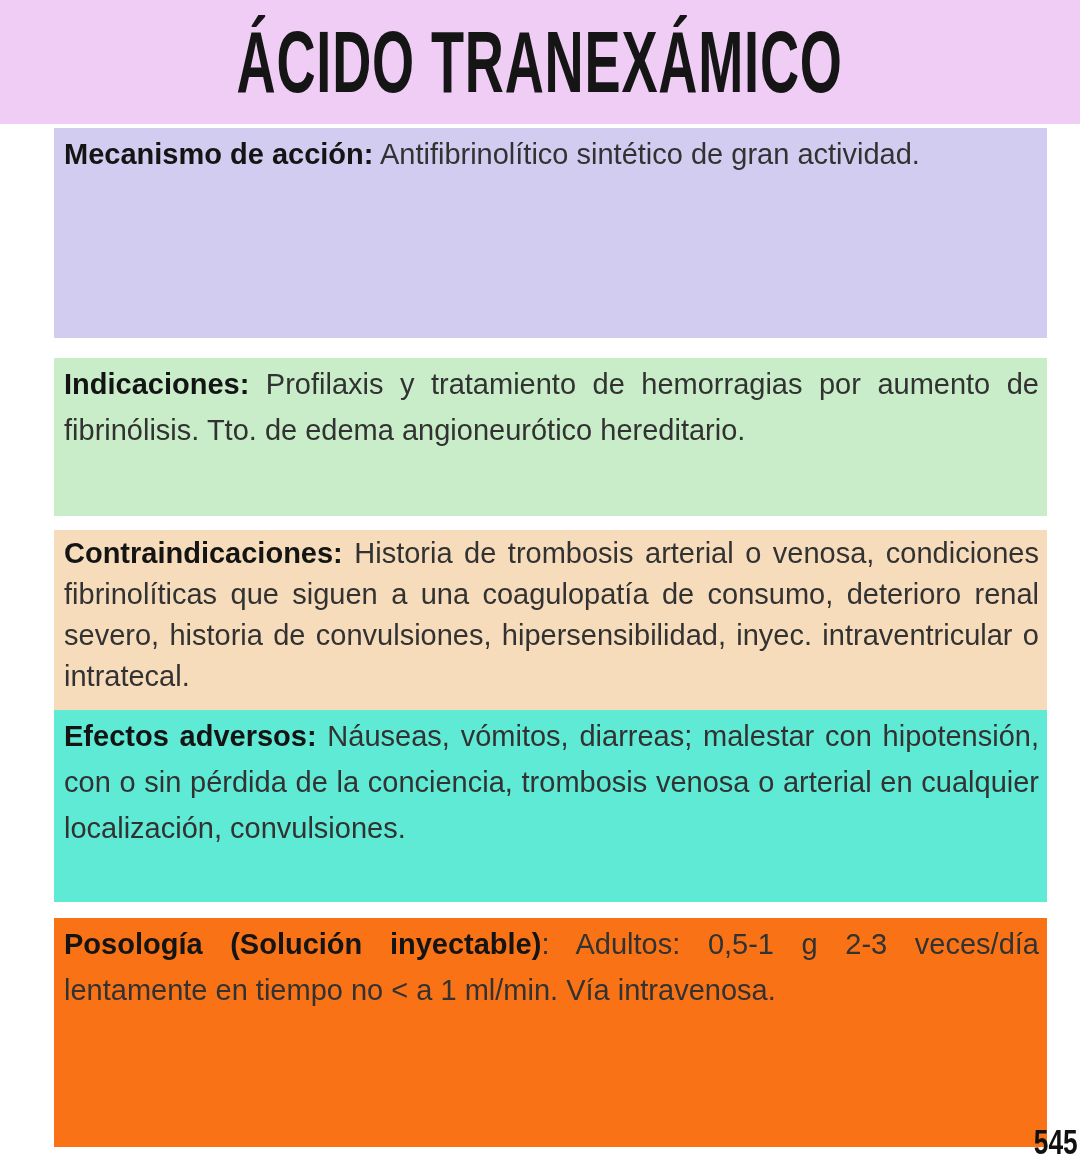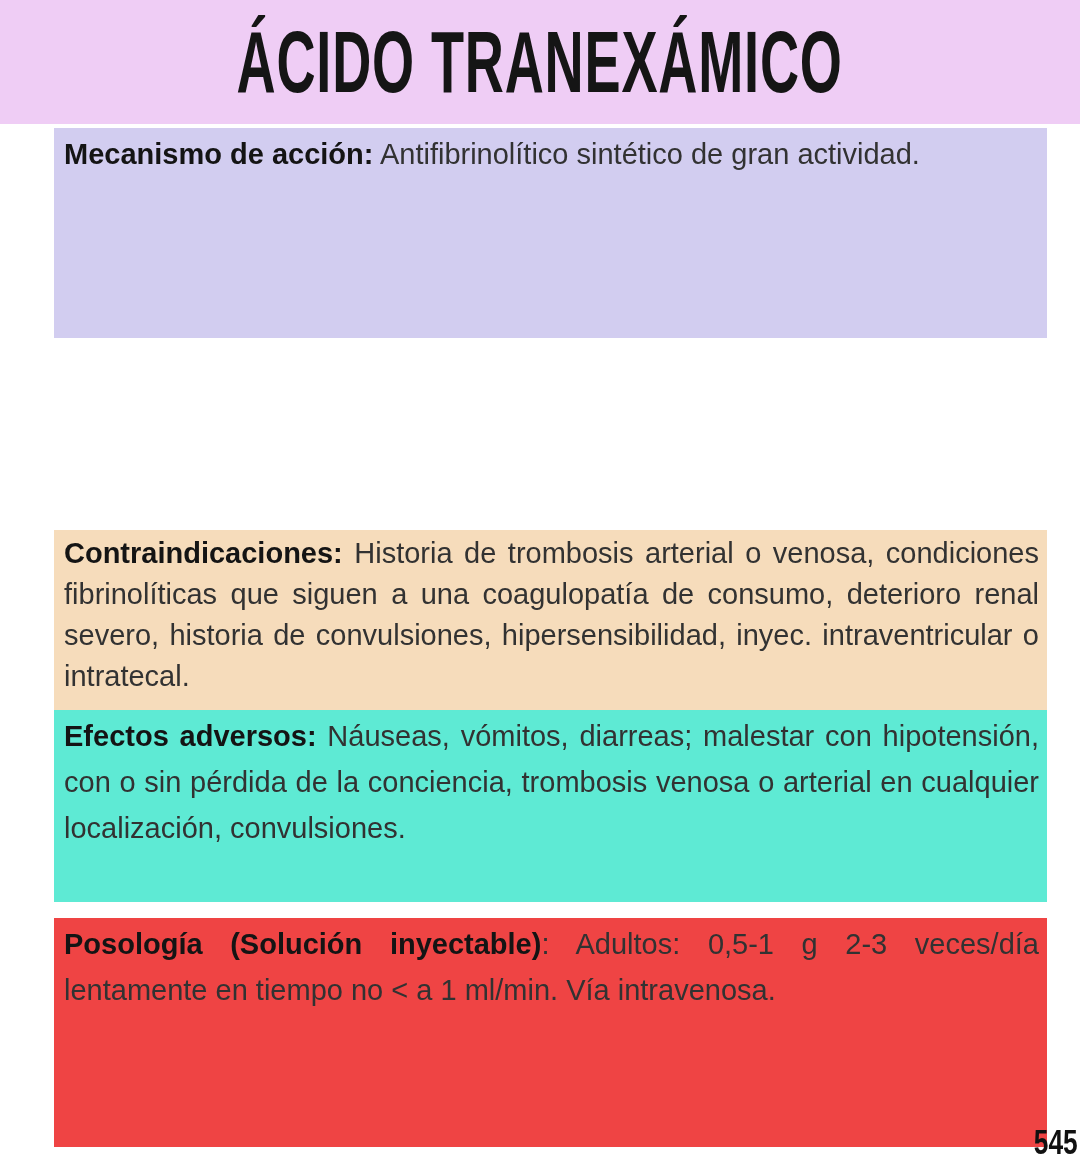--- a/index.html
+++ b/index.html
@@ -71,28 +71,31 @@
 <div id="page">
 
   <div class="header" style="background-color: rgb(239, 205, 245);">
     <span class="title">ÁCIDO TRANEXÁMICO</span>
   </div>
 
   <div class="section" id="sec-mecanismo" style="background-color: rgb(210, 205, 240);">
     <p><span class="lbl">Mecanismo de acción:</span> <span>Antifibrinolítico sintético de gran actividad.</span></p>
   </div>
 
+  <div class="section" id="sec-indicaciones" style="background-color: rgb(201, 237, 201);">
+    <p><span class="lbl">Indicaciones:</span> <span>Profilaxis y tratamiento de hemorragias por aumento de fibrinólisis. Tto. de edema angioneurótico hereditario.</span></p>
+  </div>
 
   <div class="section" id="sec-contraindicaciones" style="background-color: rgb(246, 220, 187);">
     <p><span class="lbl">Contraindicaciones:</span> <span>Historia de trombosis arterial o venosa, condiciones fibrinolíticas que siguen a una coagulopatía de consumo, deterioro renal severo, historia de convulsiones, hipersensibilidad, inyec. intraventricular o intratecal.</span></p>
   </div>
 
   <div class="section" id="sec-efectos" style="background-color: #5eead4;">
     <p><span class="lbl">Efectos adversos:</span> <span>Náuseas, vómitos, diarreas; malestar con hipotensión, con o sin pérdida de la conciencia, trombosis venosa o arterial en cualquier localización, convulsiones.</span></p>
   </div>
 
-  <div class="section" id="sec-posologia" style="background-color: #ef4444;">
+  <div class="section" id="sec-posologia" style="background-color: #f97316;">
     <p><span class="lbl">Posología (Solución inyectable)</span><span>: </span><span>Adultos:  0,5-1 g 2-3 veces/día lentamente en tiempo no &lt; a 1 ml/min. Vía intravenosa.</span></p>
   </div>
 
   <div class="page-number">545</div>
 
 </div>
 
 </body></html>

